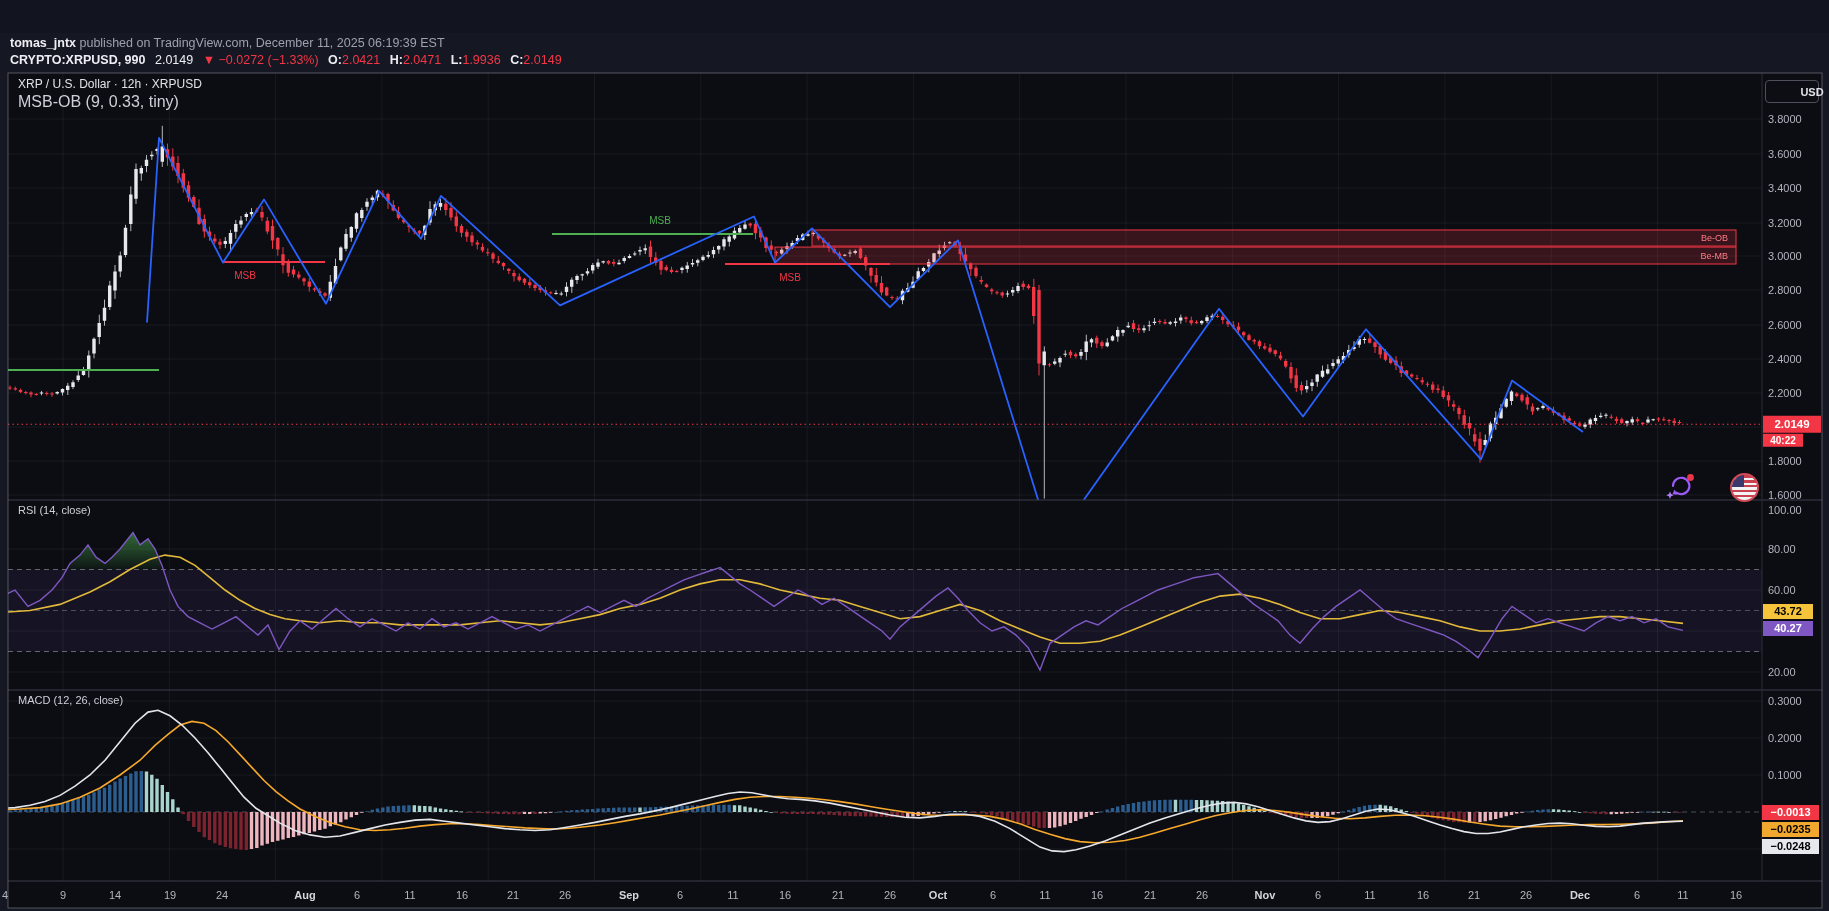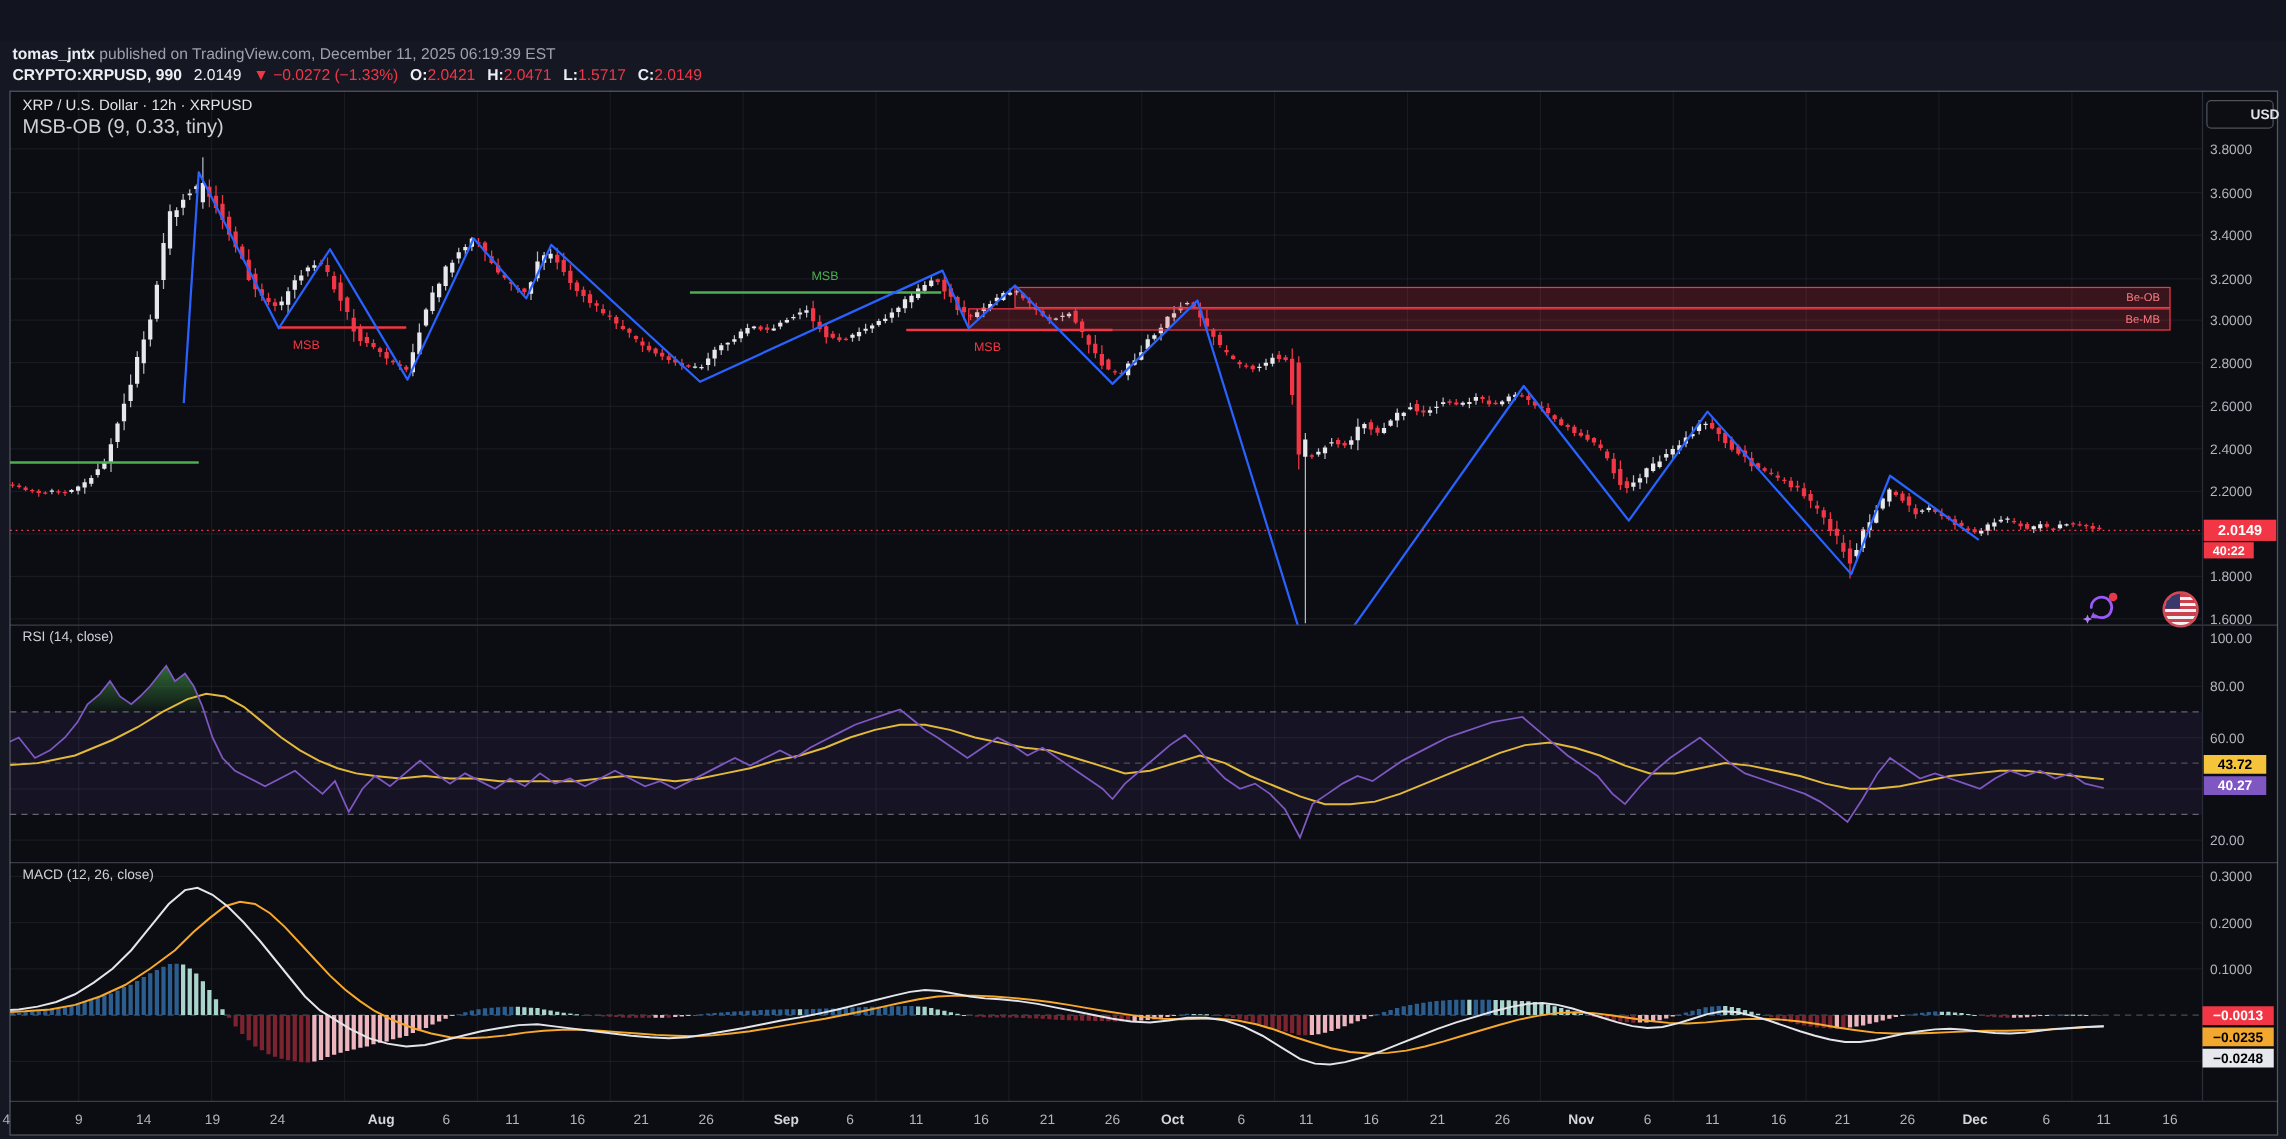--- a/index.html
+++ b/index.html
@@ -34,21 +34,21 @@
     <div class="hl1">
       <span class="user">tomas_jntx</span><span class="pub"> published on TradingView.com, December 11, 2025 06:19:39 EST</span>
     </div>
     <div class="hl2">
       <span class="sym">CRYPTO:XRPUSD, 990</span>
       <span class="sp">2.0149</span>
       <span class="sp red">▼</span>
       <span class="red">−0.0272 (−1.33%)</span>
       <span class="lb">O:</span><span class="red">2.0421</span>
       <span class="lb">H:</span><span class="red">2.0471</span>
-      <span class="lb">L:</span><span class="red">1.5717</span>
+      <span class="lb">L:</span><span class="red">1.9936</span>
       <span class="lb">C:</span><span class="red">2.0149</span>
     </div>
   </div>
 
   <svg id="chart-svg" width="1829" height="911">
       <defs>
         <clipPath id="clipMain">
           <rect x="8" y="40" width="1754" height="427"></rect>
         </clipPath>
         <clipPath id="clipRsi">

